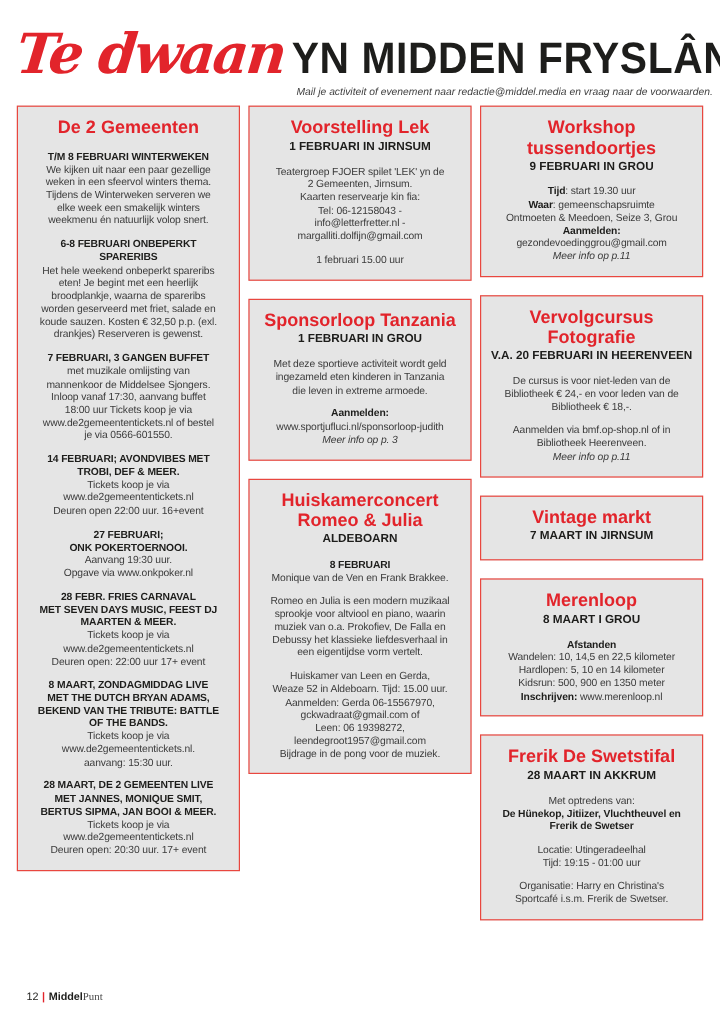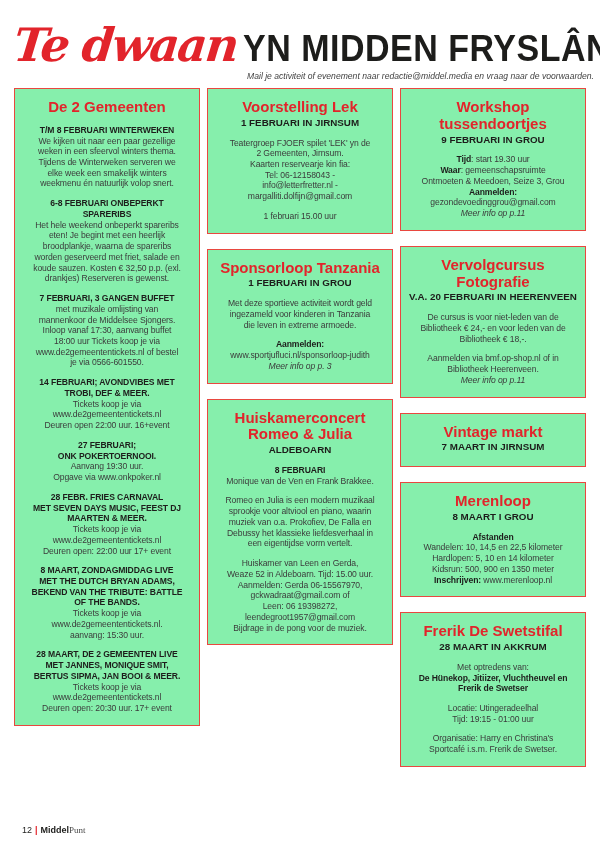--- a/index.html
+++ b/index.html
@@ -28,21 +28,21 @@
   .masthead-sub{
     text-align:right;font-style:italic;font-size:8.6px;color:#3f3f3f;margin-top:3px;
   }
   
   .columns{
     position:absolute;top:88px;left:14px;width:572px;
     display:grid;grid-template-columns:1fr 1fr 1fr;gap:7px;align-items:start;
   }
   .col{display:flex;flex-direction:column;gap:15px;}
   .box{
-    border:1.5px solid var(--border-red);background:#86efac;
+    border:1.5px solid var(--border-red);background:#e5e5e5;
     padding:8px 4px 11px;text-align:center;box-sizing:border-box;
   }
   .box-title{
     margin:2px 0 1px;color:var(--red);font-size:15px;font-weight:bold;line-height:1.12;
     white-space:pre-line;
   }
   .box-sub{
     margin:0 0 2px;color:var(--ink);font-size:9.8px;font-weight:bold;line-height:1.2;
     white-space:pre-line;
   }
@@ -135,21 +135,21 @@
 Kaarten reservearje kin fia:
 Tel: 06-12158043 -
 info@letterfretter.nl -
 margalliti.dolfijn@gmail.com</div>
           <div class="blk">1 februari 15.00 uur</div>
         </section>
         <section class="box">
           <h2 class="box-title">Sponsorloop Tanzania</h2>
           <h3 class="box-sub">1 FEBRUARI IN GROU</h3>
           <div class="blk">Met deze sportieve activiteit wordt geld
-ingezameld voor kinderen in Tanzania
+ingezameld eten kinderen in Tanzania
 die leven in extreme armoede.</div>
           <div class="blk"><b>Aanmelden:</b>
 www.sportjufluci.nl/sponsorloop-judith
 <i>Meer info op p. 3</i></div>
         </section>
         <section class="box">
           <h2 class="box-title">Huiskamerconcert
 Romeo &amp; Julia</h2>
           <h3 class="box-sub">ALDEBOARN</h3>
           <div class="blk"><b>8 FEBRUARI</b>

